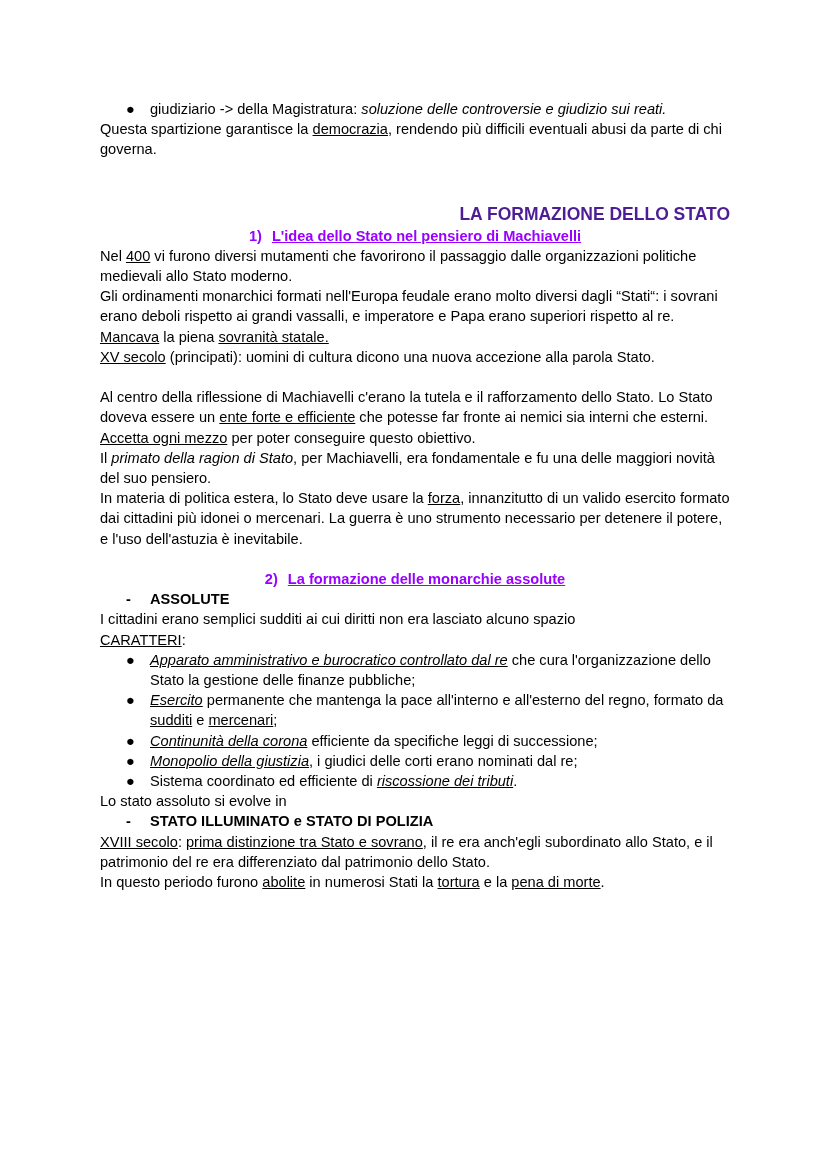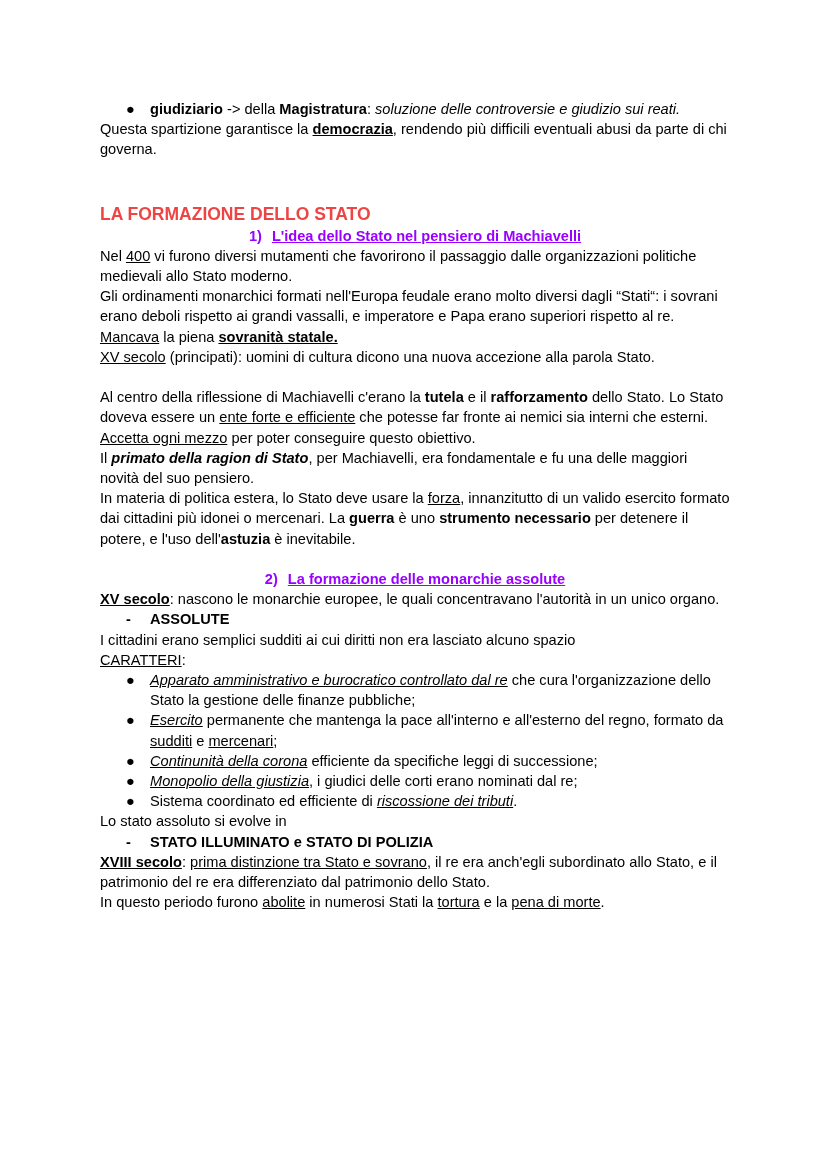--- a/index.html
+++ b/index.html
@@ -3,30 +3,30 @@
 <meta charset="utf-8">
 <style>
   html, body { margin: 0; padding: 0; background: #ffffff; }
   body { width: 828px; height: 1171px; position: relative; overflow: hidden; }
   .page {
     position: absolute; left: 100px; top: 99px; width: 630px;
     font-family: "Liberation Sans", sans-serif; font-size: 14.6px; line-height: 20.2px;
     color: #000;
   }
   p { margin: 0; }
-  .b { font-weight: bold; }
+  .b { font-weight: normal; }
   .i { font-style: italic; }
   .u { text-decoration: underline; }
   .gap { height: 20.2px; }
   .gap2 { height: 42px; }
   .bul { position: relative; padding-left: 50px; }
   .bul .dot { position: absolute; left: 26px; top: 0; }
   .dash { position: relative; padding-left: 50px; font-weight: bold; }
   .dash .dm { position: absolute; left: 26px; top: 0; }
-  .title { text-align: left; color: #ef4444; font-weight: bold; font-size: 17.5px; line-height: 24px; }
+  .title { text-align: right; color: #4c1d95; font-weight: bold; font-size: 17.5px; line-height: 24px; }
   .sub { text-align: center; color: #9900ff; font-weight: bold; }
   .sub .num { margin-right: 10px; }
   .sub .st { text-decoration: underline; margin-top: 42px; }
 </style>
 </head>
 <body>
 
 <div class="page">
 
   <p class="bul"><span class="dot">●</span><span class="b">giudiziario</span><span> -&gt; della </span><span class="b">Magistratura</span><span>: </span><span class="i">soluzione delle controversie e giudizio sui reati.</span></p>
@@ -44,21 +44,20 @@
   <div class="gap"></div>
 
   <p><span>Al centro della riflessione di Machiavelli c'erano la </span><span class="b">tutela</span><span> e il </span><span class="b">rafforzamento</span><span> dello Stato. Lo Stato doveva essere un </span><span class="u">ente forte e efficiente</span><span> che potesse far fronte ai nemici sia interni che esterni. </span><span class="u">Accetta ogni mezzo</span><span> per poter conseguire questo obiettivo.</span></p>
   <p><span>Il </span><span class="b i">primato della ragion di Stato</span><span>, per Machiavelli, era fondamentale e fu una delle maggiori novità del suo pensiero.</span></p>
   <p><span>In materia di politica estera, lo Stato deve usare la </span><span class="u">forza</span><span>, innanzitutto di un valido esercito formato dai cittadini più idonei o mercenari. La </span><span class="b">guerra</span><span> è uno </span><span class="b">strumento necessario</span><span> per detenere il potere, e l'uso dell'</span><span class="b">astuzia</span><span> è inevitabile.</span></p>
 
   <div class="gap"></div>
 
   <p class="sub"><span class="num">2)</span><span class="st">La formazione delle monarchie assolute</span></p>
 
-  <p><span class="b u">XV secolo</span><span>: nascono le monarchie europee, le quali concentravano l'autorità in un unico organo.</span></p>
   <p class="dash"><span class="dm">-</span><span>ASSOLUTE</span></p>
   <p>I cittadini erano semplici sudditi ai cui diritti non era lasciato alcuno spazio</p>
   <p><span class="u">CARATTERI</span><span>:</span></p>
 
   <p class="bul"><span class="dot">●</span><span class="i u">Apparato amministrativo e burocratico controllato dal re</span><span> che cura l'organizzazione dello Stato la gestione delle finanze pubbliche;</span></p>
   <p class="bul"><span class="dot">●</span><span class="i u">Esercito</span><span> permanente che mantenga la pace all'interno e all'esterno del regno, formato da </span><span class="u">sudditi</span><span> e </span><span class="u">mercenari</span><span>;</span></p>
   <p class="bul"><span class="dot">●</span><span class="i u">Continunità della corona</span><span> efficiente da specifiche leggi di successione;</span></p>
   <p class="bul"><span class="dot">●</span><span class="i u">Monopolio della giustizia</span><span>, i giudici delle corti erano nominati dal re;</span></p>
   <p class="bul"><span class="dot">●</span><span>Sistema coordinato ed efficiente di </span><span class="i u">riscossione dei tributi</span><span>.</span></p>
 

